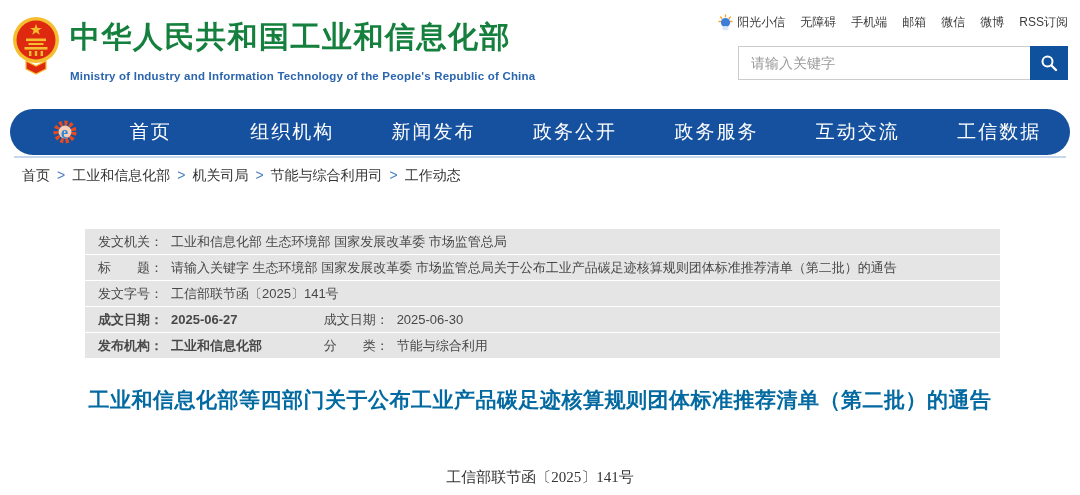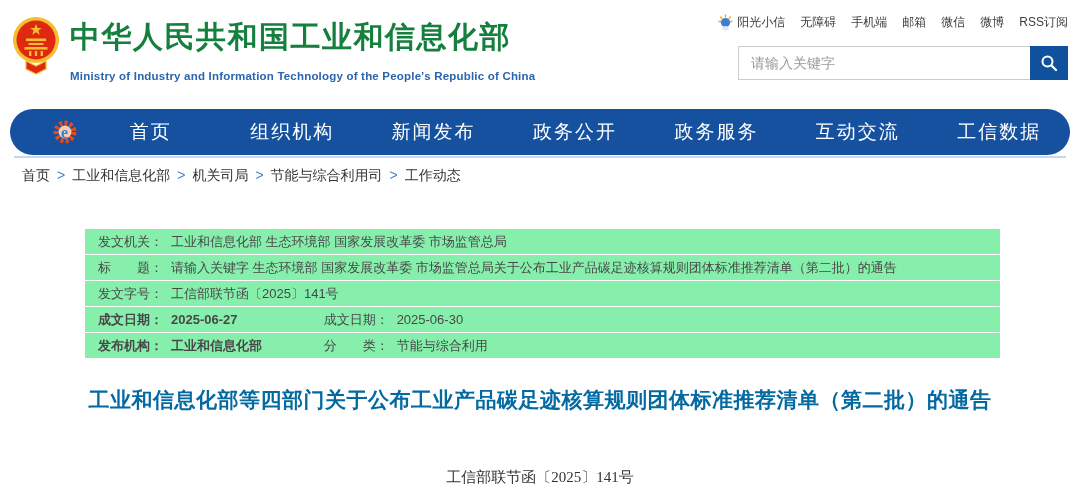--- a/index.html
+++ b/index.html
@@ -36,21 +36,21 @@
   .nav-item { flex:1; text-align:center; color:#fff; font-size:19px; letter-spacing:2px; cursor:pointer;
               line-height:46px; }
 
   
   .breadcrumb { position:absolute; top:167px; left:10px; font-size:14px; color:#333;margin-left:12px; }
   .breadcrumb .bc-item { cursor:pointer; }
   .breadcrumb .bc-sep { color:#4A7FC1; margin:0 7px; }
 
   
   .doc-info { position:absolute; top:229px; left:85px; width:915px; }
-  .di-row { background:#86efac; height:26px; line-height:26px; font-size:13px; color:#484848;
+  .di-row { background:#e5e5e5; height:26px; line-height:26px; font-size:13px; color:#484848;
             padding-left:13px; border-bottom:1px solid #ffffff; white-space:nowrap; overflow:hidden; }
   .di-label { color:#484848; margin-right:8px; }
   .di-col1 { display:inline-block; width:222px;font-weight:bold; }
 
   
   .article-title { position:absolute; top:386px; left:0; width:1080px; text-align:center;
                    font-size:21px; font-weight:bold; color:#0369a1; letter-spacing:0.5px; }
   .article-docnum { position:absolute; top:468px; left:0; width:1080px; text-align:center;
                     font-size:15px; color:#333; font-family:"Liberation Serif","DejaVu Serif",serif; }
 </style>

